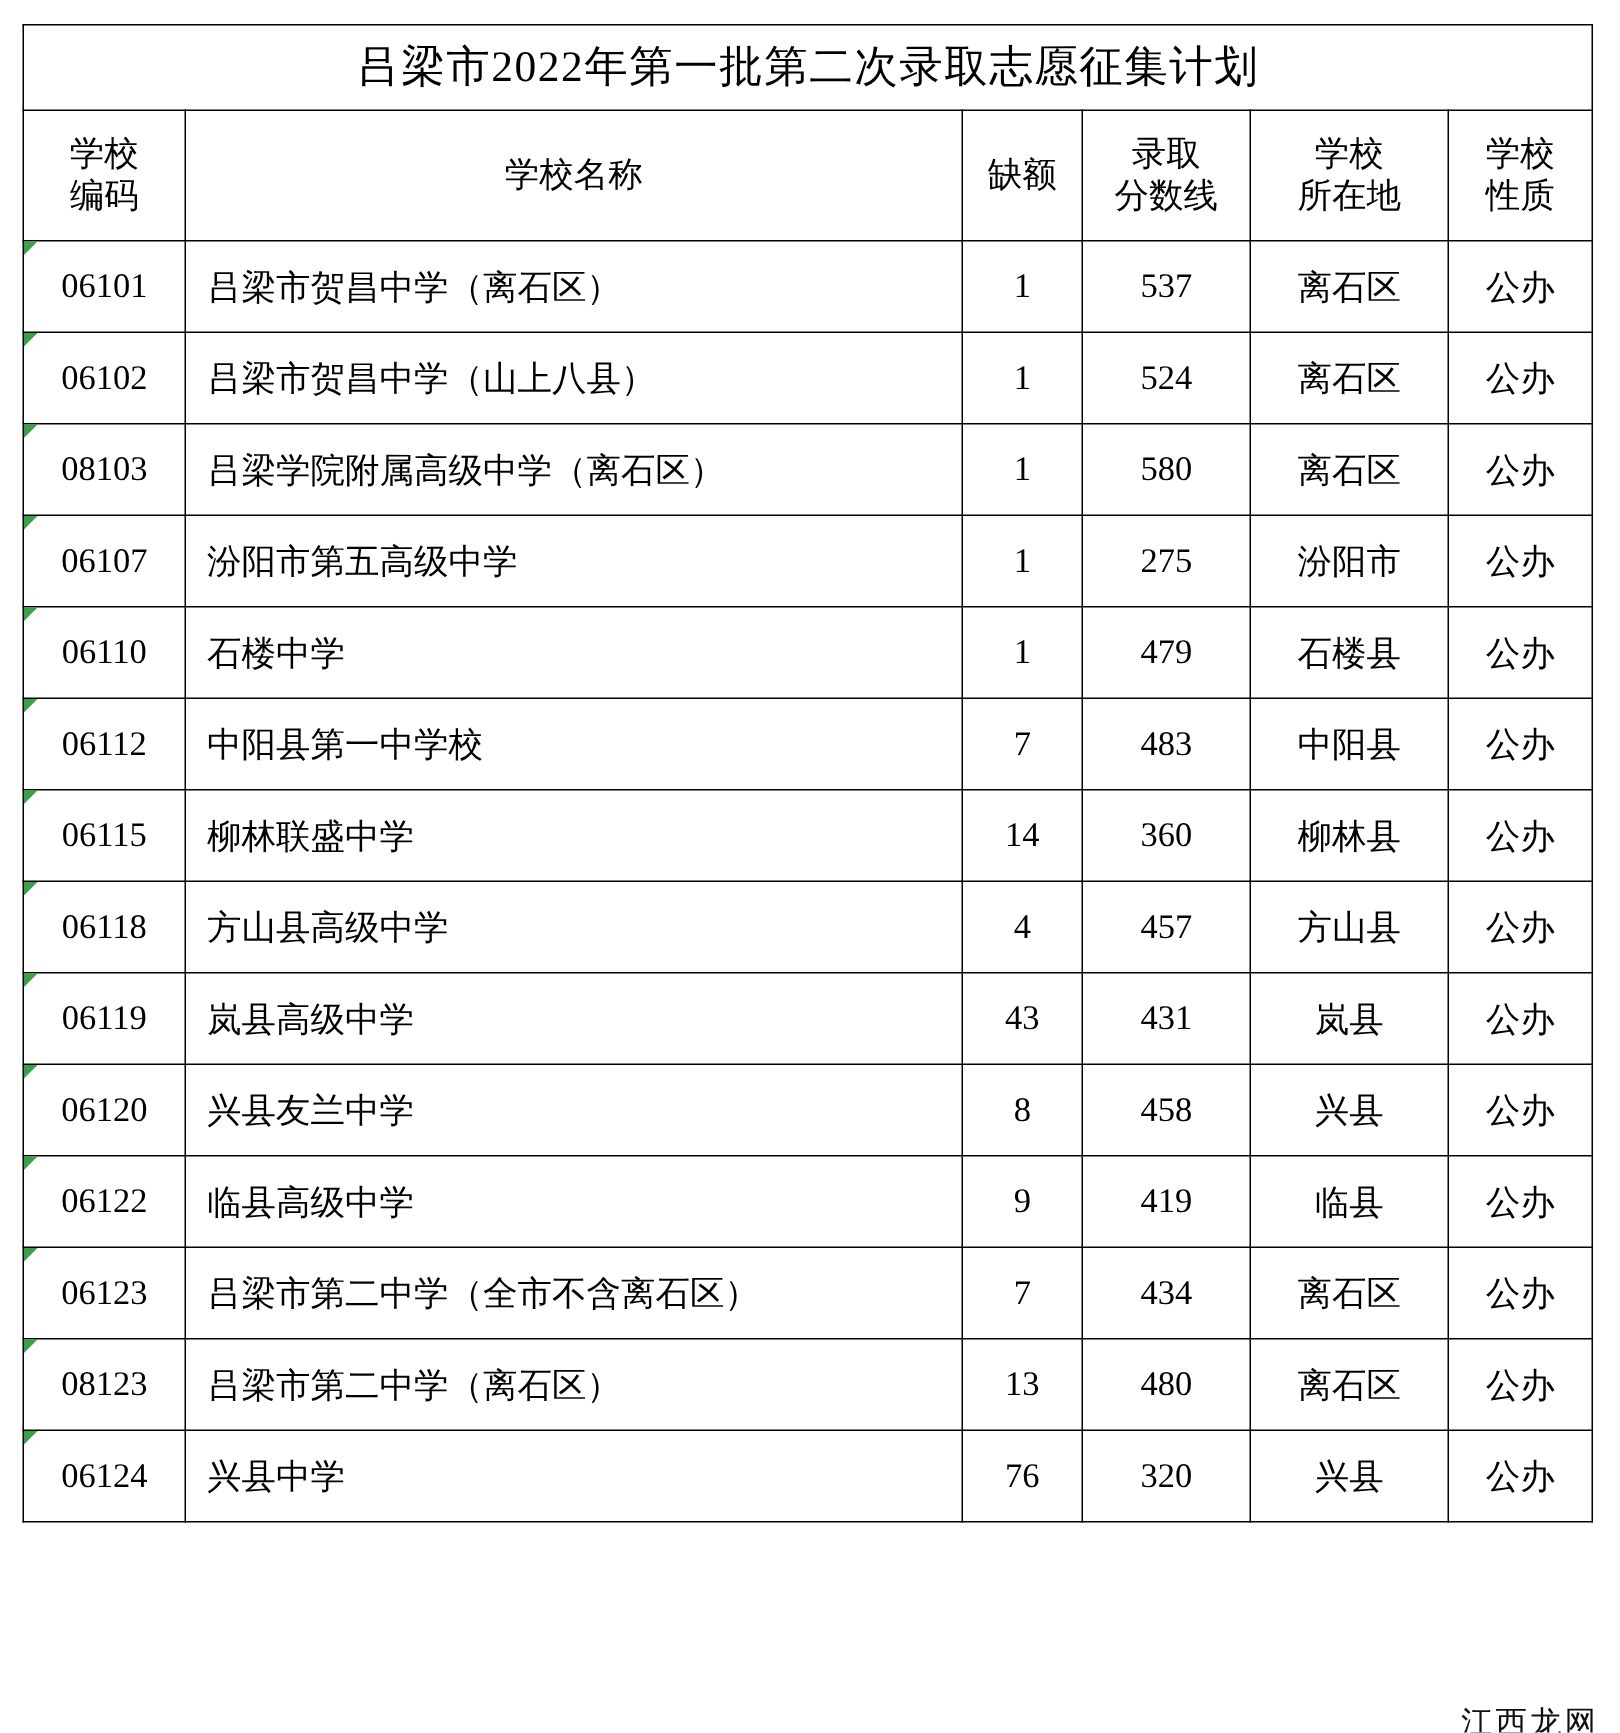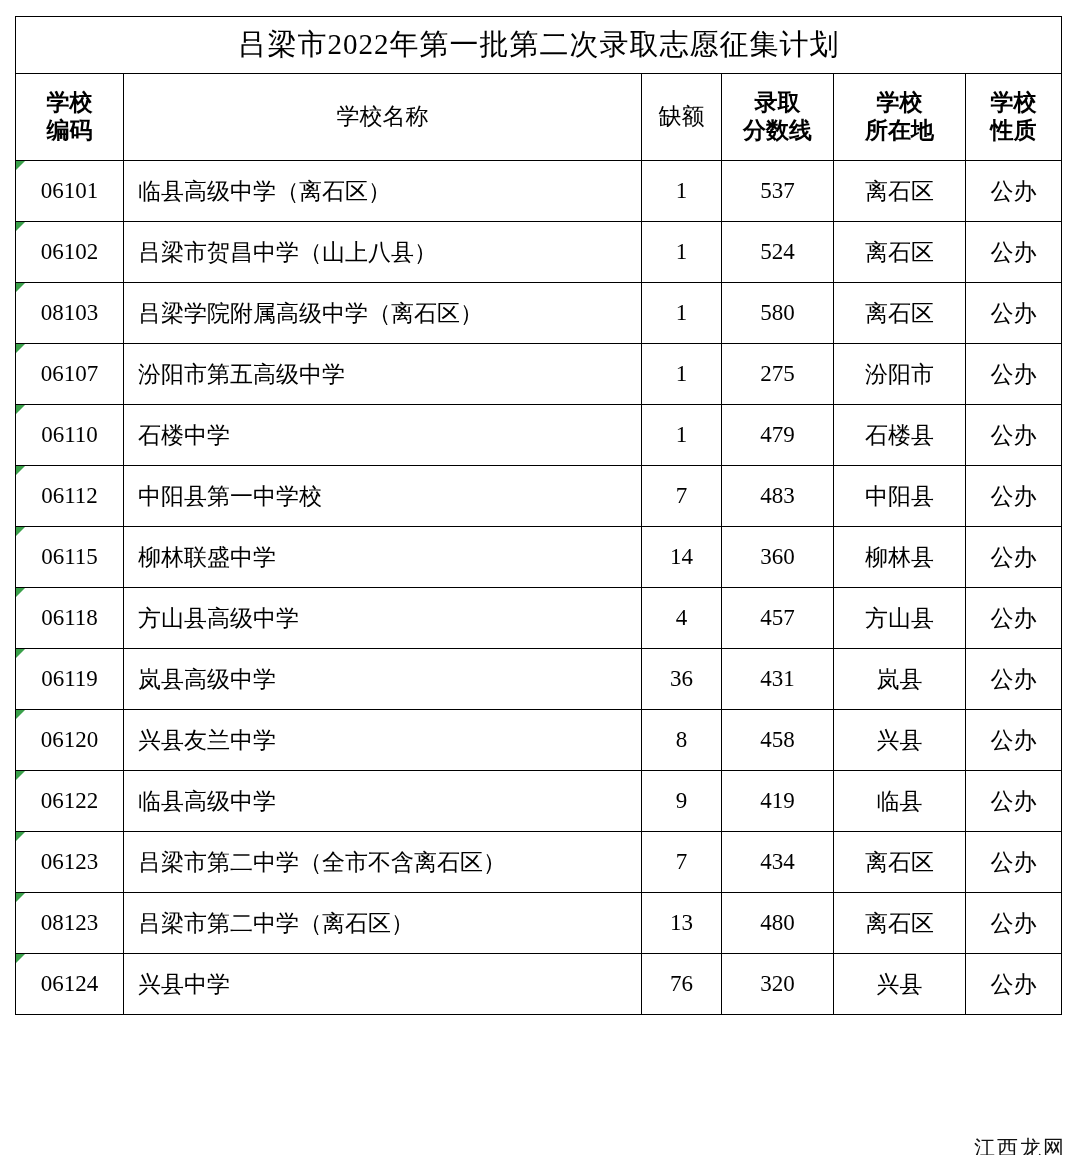--- a/index.html
+++ b/index.html
@@ -42,21 +42,20 @@
     letter-spacing: 1px;
     font-family: "Liberation Serif", "DejaVu Serif", serif;
   }
   .head-cell {
     height: 86px;
     font-size: 23px;
     line-height: 1.22;
   }
   .head-cell .l2 {
     display: block;
-    font-weight: bold;
   }
   .body-row td {
     height: 60px;
     font-size: 23px;
   }
   .col-code { width: 108px; }
   .col-name { width: 518px; }
   .col-quota { width: 80px; }
   .col-score { width: 112px; }
   .col-place { width: 132px; }
@@ -128,21 +127,21 @@
         </td>
         <td class="head-cell">
           <span class="l2">学校</span>
           <span class="l2">性质</span>
         </td>
       </tr>
     </tbody>
     <tbody id="rows-body">
         <tr class="body-row">
           <td class="code-cell"><span class="rowmark"></span>06101</td>
-          <td class="name-cell">临县高级中学（离石区）</td>
+          <td class="name-cell">吕梁市贺昌中学（离石区）</td>
           <td>1</td>
           <td>537</td>
           <td>离石区</td>
           <td>公办</td>
         </tr>
         <tr class="body-row">
           <td class="code-cell"><span class="rowmark"></span>06102</td>
           <td class="name-cell">吕梁市贺昌中学（山上八县）</td>
           <td>1</td>
           <td>524</td>
@@ -193,21 +192,21 @@
           <td class="code-cell"><span class="rowmark"></span>06118</td>
           <td class="name-cell">方山县高级中学</td>
           <td>4</td>
           <td>457</td>
           <td>方山县</td>
           <td>公办</td>
         </tr>
         <tr class="body-row">
           <td class="code-cell"><span class="rowmark"></span>06119</td>
           <td class="name-cell">岚县高级中学</td>
-          <td>36</td>
+          <td>43</td>
           <td>431</td>
           <td>岚县</td>
           <td>公办</td>
         </tr>
         <tr class="body-row">
           <td class="code-cell"><span class="rowmark"></span>06120</td>
           <td class="name-cell">兴县友兰中学</td>
           <td>8</td>
           <td>458</td>
           <td>兴县</td>

